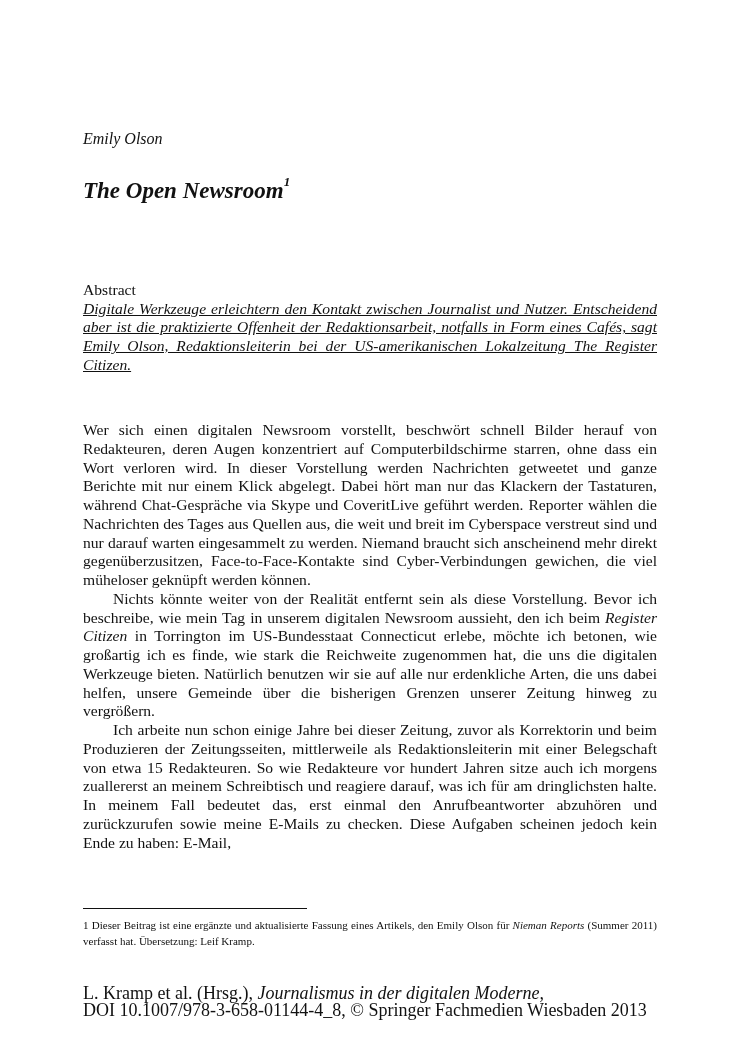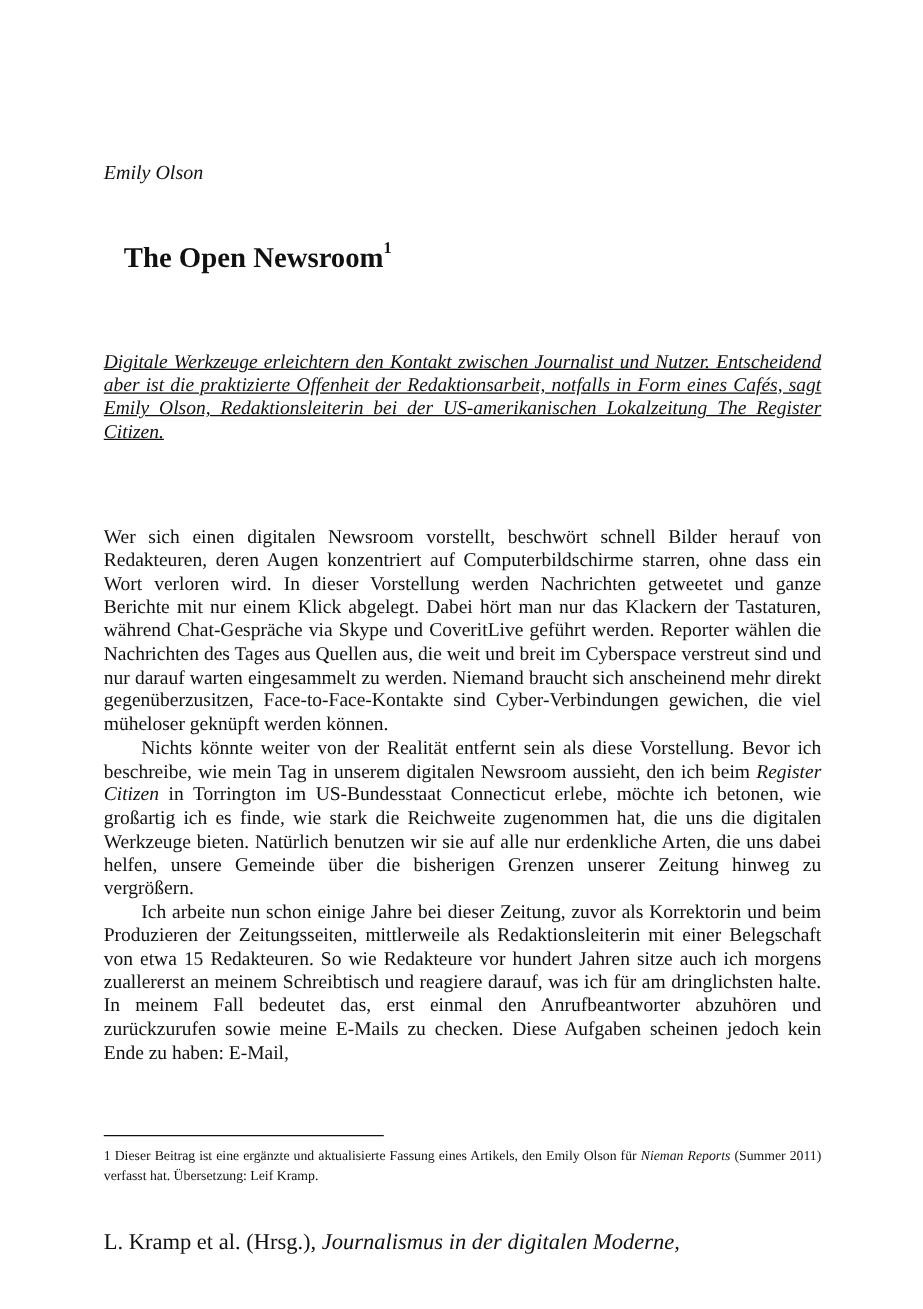--- a/index.html
+++ b/index.html
@@ -1,20 +1,20 @@
 <!DOCTYPE html>
 <html><head>
 <meta charset="utf-8">
 <style>
   html, body { margin: 0; padding: 0; background: #ffffff; }
   body { width: 738px; height: 1047px; position: relative; overflow: hidden;
          font-family: "Liberation Serif", "DejaVu Serif", serif; color: #111; }
   .page { position: absolute; left: 83px; top: 0; width: 574px; }
   .author { position: absolute; top: 127px; left: 0; font-style: italic; font-size: 16px; line-height: 24px; white-space: nowrap; }
-  .title { position: absolute; top: 171px; left: 0; font-weight: bold; font-size: 23px; line-height: 28px; white-space: nowrap; margin: 16px; }
+  .title { position: absolute; top: 171px; left: 0; font-weight: bold; font-size: 23px; line-height: 28px; white-space: nowrap; margin: 0; font-style: italic; }
   .title sup { font-size: 13px; position: relative; top: -3px; }
   .abstract { position: absolute; top: 281px; left: 0; width: 574px; font-size: 15.6px; line-height: 18.7px; }
   .abstract-head { display: block; }
   .abstract-text { font-style: italic; text-align: justify; text-decoration: underline; }
   .body { position: absolute; top: 401px; left: 0; width: 574px; font-size: 15.6px; line-height: 18.75px; text-align: justify; margin-top: 20px; }
   .body p { margin: 0; }
   .body p.indent { text-indent: 30px; }
   .body i { font-style: italic; }
   .fn-rule { position: absolute; top: 908px; left: 0; width: 224px; height: 1px; background: #111; }
   .footnote { position: absolute; top: 917px; left: 0; width: 574px; font-size: 11px; line-height: 16px; text-align: justify; }
@@ -23,28 +23,30 @@
   .citation i { font-style: italic; }
 </style>
 </head>
 <body>
 
 <div class="page">
   <div class="author">Emily Olson</div>
   <h1 class="title"><span>The Open Newsroom</span><sup>1</sup></h1>
 
   <div class="abstract">
+    <span class="abstract-head">Abstract</span>
     <div class="abstract-text">Digitale Werkzeuge erleichtern den Kontakt zwischen Journalist und Nutzer. Entscheidend aber ist die praktizierte Offenheit der Redaktionsarbeit, notfalls in Form eines Cafés, sagt Emily Olson, Redaktionsleiterin bei der US-amerikanischen Lokalzeitung The Register Citizen.</div>
   </div>
 
   <div class="body">
     <p>Wer sich einen digitalen Newsroom vorstellt, beschwört schnell Bilder herauf von Redakteuren, deren Augen konzentriert auf Computerbildschirme starren, ohne dass ein Wort verloren wird. In dieser Vorstellung werden Nachrichten getweetet und ganze Berichte mit nur einem Klick abgelegt. Dabei hört man nur das Klackern der Tastaturen, während Chat-Gespräche via Skype und CoveritLive geführt werden. Reporter wählen die Nachrichten des Tages aus Quellen aus, die weit und breit im Cyberspace verstreut sind und nur darauf warten eingesammelt zu werden. Niemand braucht sich anscheinend mehr direkt gegenüberzusitzen, Face-to-Face-Kontakte sind Cyber-Verbindungen gewichen, die viel müheloser geknüpft werden können.</p>
     <p class="indent"><span>Nichts könnte weiter von der Realität entfernt sein als diese Vorstellung. Bevor ich beschreibe, wie mein Tag in unserem digitalen Newsroom aussieht, den ich beim </span><i>Register Citizen</i><span> in Torrington im US-Bundesstaat Connecticut erlebe, möchte ich betonen, wie großartig ich es finde, wie stark die Reichweite zugenommen hat, die uns die digitalen Werkzeuge bieten. Natürlich benutzen wir sie auf alle nur erdenkliche Arten, die uns dabei helfen, unsere Gemeinde über die bisherigen Grenzen unserer Zeitung hinweg zu vergrößern.</span></p>
     <p class="indent">Ich arbeite nun schon einige Jahre bei dieser Zeitung, zuvor als Korrektorin und beim Produzieren der Zeitungsseiten, mittlerweile als Redaktionsleiterin mit einer Belegschaft von etwa 15 Redakteuren. So wie Redakteure vor hundert Jahren sitze auch ich morgens zuallererst an meinem Schreibtisch und reagiere darauf, was ich für am dringlichsten halte. In meinem Fall bedeutet das, erst einmal den Anrufbeantworter abzuhören und zurückzurufen sowie meine E-Mails zu checken. Diese Aufgaben scheinen jedoch kein Ende zu haben: E-Mail,</p>
   </div>
 
   <div class="fn-rule"></div>
   <div class="footnote"><span>1 Dieser Beitrag ist eine ergänzte und aktualisierte Fassung eines Artikels, den Emily Olson für </span><i>Nieman Reports</i><span> (Summer 2011) verfasst hat. Übersetzung: Leif Kramp.</span></div>
 
   <div class="citation">
     <div><span>L. Kramp et al. (Hrsg.), </span><i>Journalismus in der digitalen Moderne,</i></div>
+    <div>DOI 10.1007/978-3-658-01144-4_8, © Springer Fachmedien Wiesbaden 2013</div>
   </div>
 </div>
 
 </body></html>

